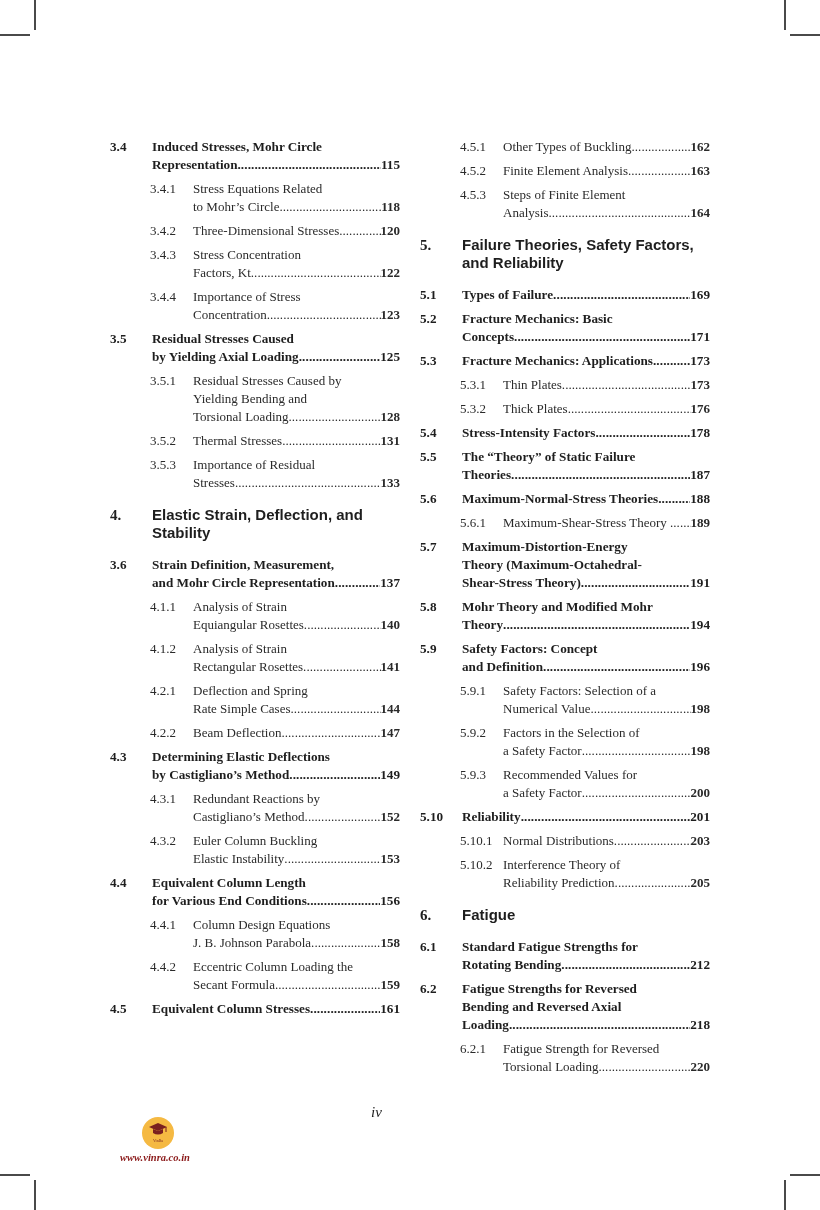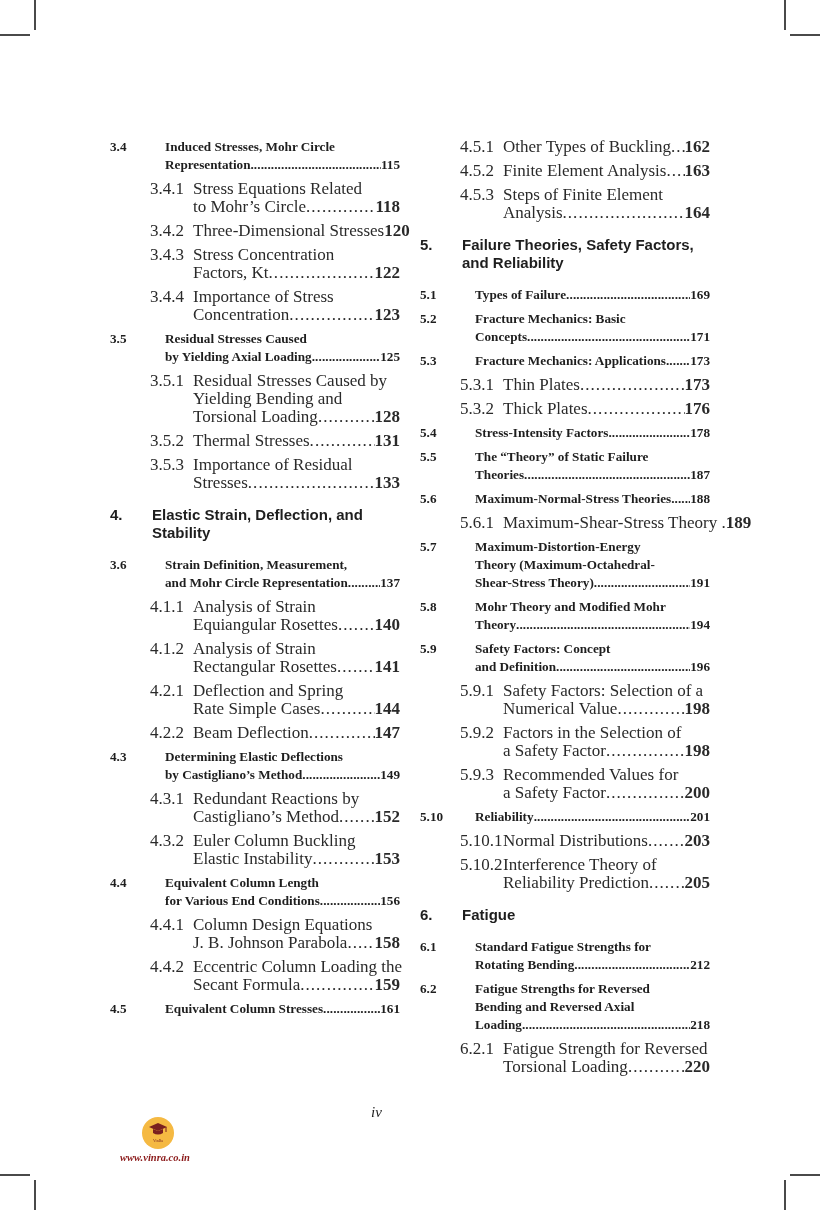--- a/index.html
+++ b/index.html
@@ -4,30 +4,30 @@
 <style>
   html, body { margin:0; padding:0; background:#ffffff; }
   body { width:820px; height:1210px; position:relative; overflow:hidden;
          font-family:"Liberation Serif", "DejaVu Serif", serif; color:#1e1e1e; }
   .crop { position:absolute; background:#4a4a4a; }
   .col { position:absolute; top:138px; }
   .col.left { left:110px; width:290px; }
   .col.right { left:420px; width:290px; }
 
   .entry { position:relative; font-size:13.2px; line-height:18px; }
-  .entry .num { position:absolute; left:0; top:0; }
-  .entry .body { margin-left:55px; }
+  .entry .num { position:absolute; left:0; top:0;font-family:Liberation Serif, serif; }
+  .entry .body { margin-left:42px; }
   .entry .line { display:flex; align-items:baseline; white-space:nowrap; }
   .entry .line .t { flex:0 0 auto; }
   .entry .line .dots { flex:1 1 auto; overflow:hidden; white-space:nowrap; letter-spacing:0.5px; }
   .entry .line .dots::before { content:". . . . . . . . . . . . . . . . . . . . . . . . . . . . . . . . . . . . . . . . . . . . . . . . . . . . . . . . . . . . . . . . . . . . . . . . . . . . . . . . . . . . . . . . . . . . . . . . . . . . . . . . . . . . . . . . . . . . . . . . . . . . . . ."; letter-spacing:-1.6px; }
   .entry .line .pg { flex:0 0 auto;font-weight:bold; }
 
   .sec { font-weight:bold; margin-bottom:6px; }
-  .sub { margin-left:40px; color:#2a2a2a; margin-bottom:6px; font-size:17px; }
+  .sub { margin-left:40px; color:#2a2a2a; margin-bottom:6px; font-size:13px; }
   .sub .body { margin-left:43px;text-align:right; }
   .chap { font-weight:bold; font-size:15px; line-height:18px; margin-top:14px; margin-bottom:14px;
           font-family:"Liberation Sans","DejaVu Sans",sans-serif; }
   .chap .body { margin-left:42px; }
 
   .folio { position:absolute; left:371px; top:1104px; font-size:15px;font-style:italic; }
   .logo { position:absolute; left:142px; top:1117px; width:32px; height:32px; border-radius:50%;
           background:#f5b942; }
   .logo svg { position:absolute; left:6px; top:5px; }
   .logo .mini { position:absolute; left:0; width:32px; top:21px; font-size:4px; text-align:center; color:#7a1f1f; }

